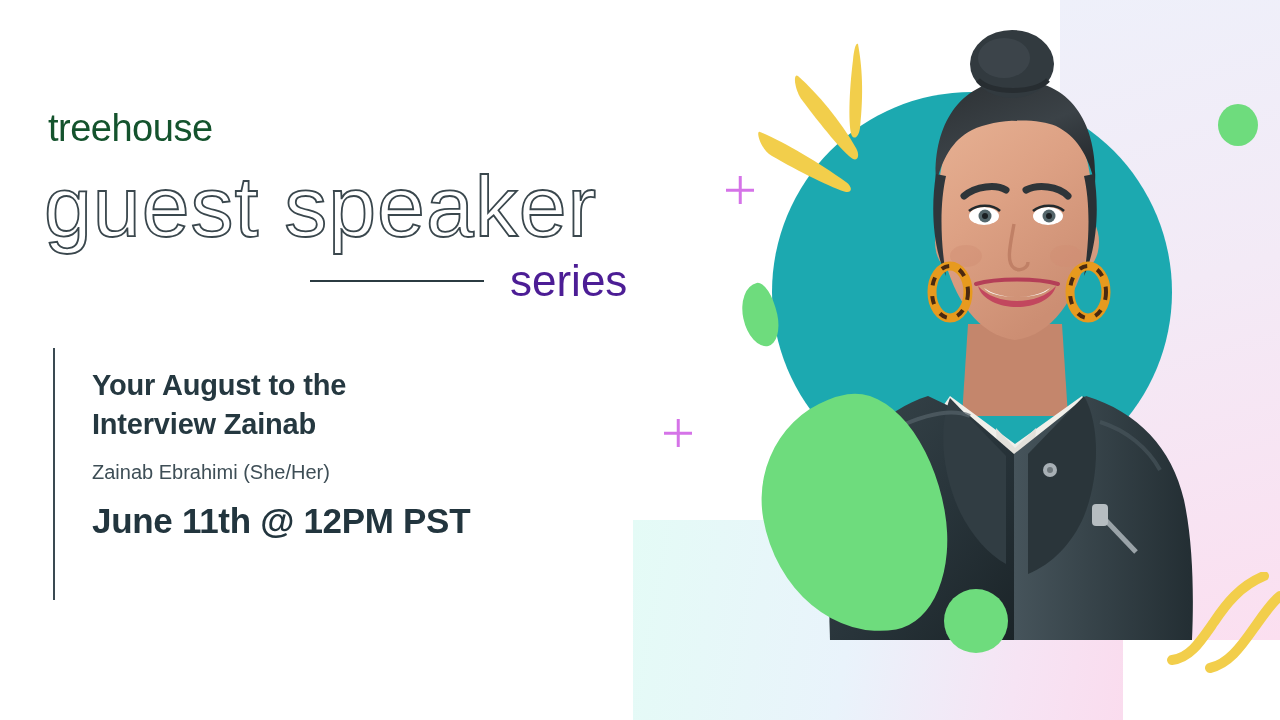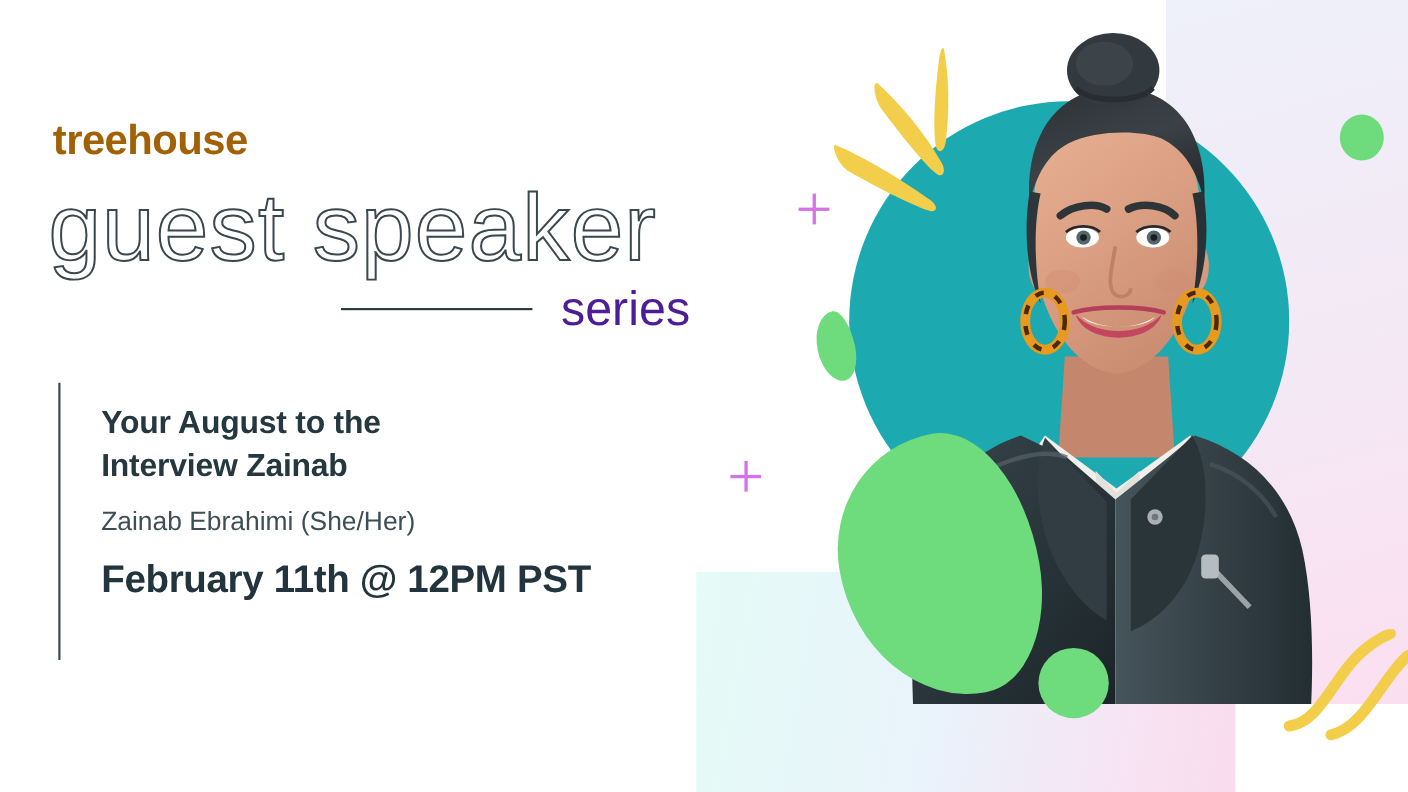--- a/index.html
+++ b/index.html
@@ -80,23 +80,23 @@
   #portrait {
     position:absolute;
     left:800px; top:24px;
     width:420px; height:640px;
   }
 
   
   #brand {
     position:absolute;
     left:48px; top:107px;
-    font-size:38px; font-weight:700;
+    font-size:38px; font-weight:400;
     letter-spacing:-0.5px;
-    color:#a16207;
+    color:#14532d;
   }
 
   #headline-outline {
     position:absolute;
     left:40px; top:158px;
     width:620px; height:110px;
   }
 
   #series-rule {
     position:absolute;
@@ -124,21 +124,21 @@
     left:92px; top:366px;
     width:520px;
   }
   #talk-title {
     font-size:29px; font-weight:700;
     line-height:1.33;
     color:#253840;
     letter-spacing:-0.2px;
   }
   #speaker-name, #speaker-role {
-    font-size:24px; font-weight:400;
+    font-size:20px; font-weight:400;
     line-height:1.45;
     color:#3E4E56;
     letter-spacing:0px;
   }
   #speaker-name { margin-top:15px; }
   #event-date {
     margin-top:14px;
     font-size:35px; font-weight:700;
     color:#22353E;
     letter-spacing:-0.3px;
@@ -286,16 +286,16 @@
   <div id="series-word">series</div>
 
   <div id="divider-rule"></div>
 
   <div id="text-block">
     <div id="talk-title">
       <div>Your August to the</div>
       <div>Interview Zainab</div>
     </div>
     <div id="speaker-name">Zainab Ebrahimi (She/Her)</div>
-    <div id="event-date">February 11th @ 12PM PST</div>
+    <div id="event-date">June 11th @ 12PM PST</div>
   </div>
 
 </div>
 
 </body></html>

